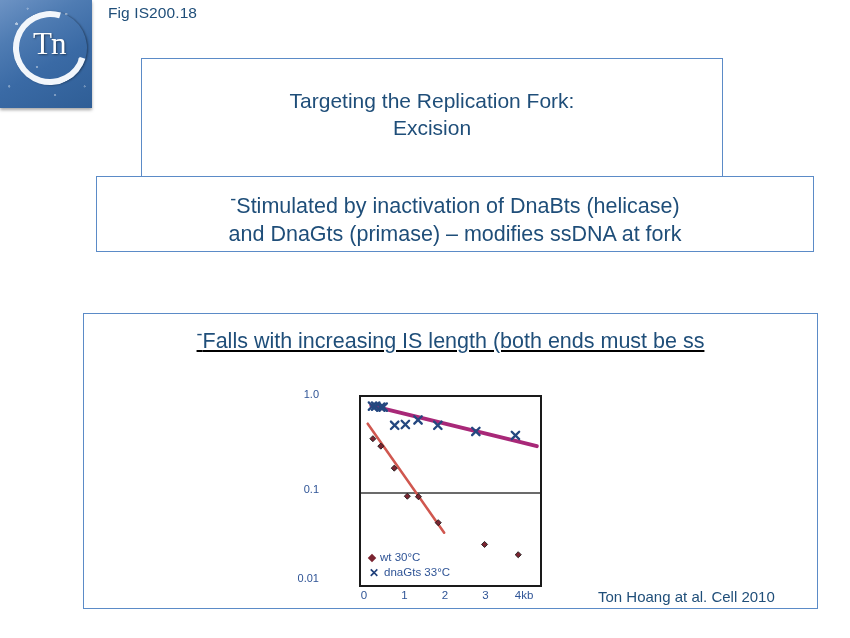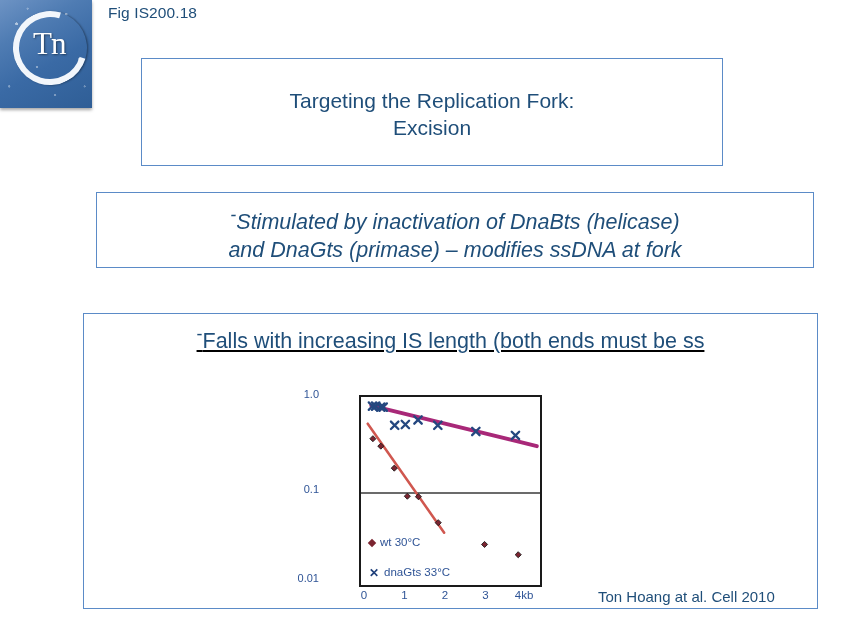--- a/index.html
+++ b/index.html
@@ -75,25 +75,25 @@
     background: #ffffff;
     box-sizing: border-box;
   }
   .bodytext {
     color: #1f4e79;
     text-align: center;
     line-height: 1.28;
   }
 
   
-  #title-box { left: 141px; top: 58px; width: 582px; height: 108px; }
+  #title-box { left: 141px; top: 58px; width: 582px; height: 122px; }
   #title-box .bodytext { font-size: 21px; padding-top: 29px; }
 
   
-  #bullet-box-1 { left: 96px; top: 192px; width: 718px; height: 76px; font-style: italic; }
+  #bullet-box-1 { left: 96px; top: 176px; width: 718px; height: 76px; }
   #bullet-box-1 .bodytext { font-size: 21.5px; padding-top: 11px; }
 
   
   #bullet-box-2 { left: 83px; top: 313px; width: 735px; height: 296px; text-decoration: underline; }
   #bullet-box-2 .bodytext { font-size: 21.5px; padding-top: 9px; }
 
   .dash { letter-spacing: 0; }
 
   
   #chart {
@@ -153,21 +153,21 @@
 
   
   #legend {
     position: absolute;
     left: 8px;
     bottom: 4px;
     font-size: 11.5px;
     color: #2f5496;
     line-height: 1.35;
   }
-  #legend .row { display: flex; align-items: center; gap: 5px; white-space: nowrap; margin-top: 15px; }
+  #legend .row { display: flex; align-items: center; gap: 5px; white-space: nowrap; }
   .mk-diamond {
     width: 6px; height: 6px;
     background: #7b2430;
     transform: rotate(45deg);
     display: inline-block;
   }
   .mk-cross { color: #1f3f7a; font-weight: bold; font-size: 12px; line-height: 1; }
 
   
   #citation {

